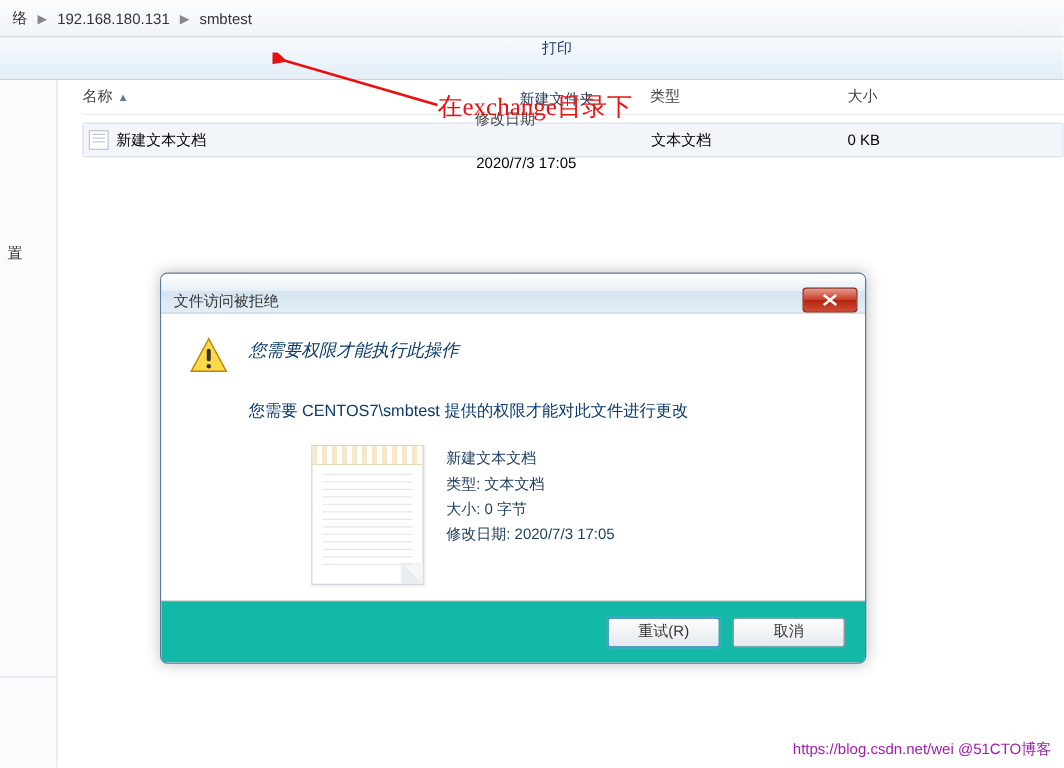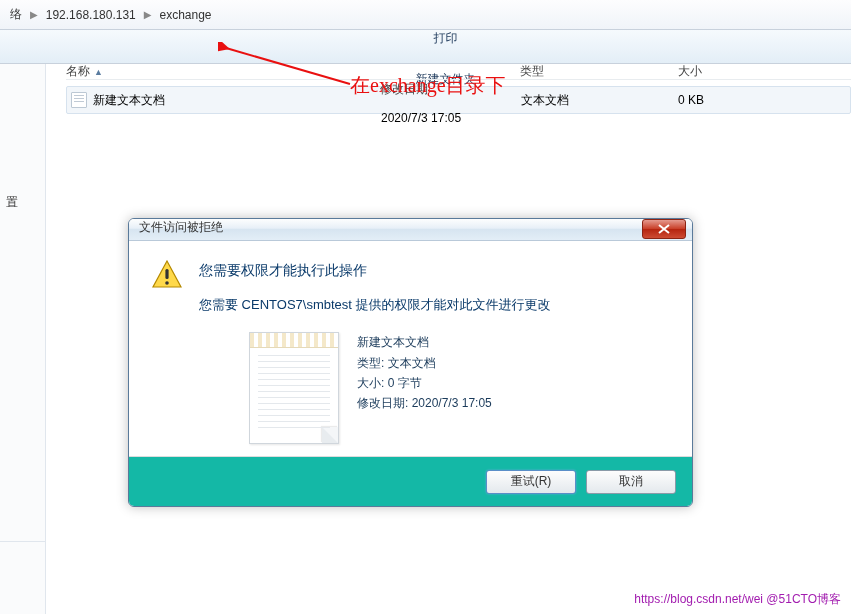--- a/index.html
+++ b/index.html
@@ -10,47 +10,47 @@
     .crumb-sep { color: #888; font-size: 10px; padding: 0 2px; }
     
     .toolbar { height: 34px; background: linear-gradient(#f6fafd, #e3eef7); border-bottom: 1px solid #c8d1dc; display: flex; align-items: center; padding-left: 40px; gap: 24px; flex-direction: column; }
     .toolbar span { color: #1e395b; font-size: 12px; }
     
     .content-area { position: relative; height: calc(100% - 64px); }
     .left-strip { width: 46px; border-right: 1px solid #e0e6ed; height: 100%; position: absolute; left: 0; top: 0; background: #fafbfc; }
     .left-label { font-size: 12px; color: #333; position: absolute; top: 130px; left: 6px; }
     
     .file-list { margin-left: 46px; padding-left: 20px; }
-    .list-header { display: flex; height: 16px; align-items: center; border-bottom: 1px solid #e8ecef; font-size: 12px; color: #444; }
+    .list-header { display: flex; height: 28px; align-items: center; border-bottom: 1px solid #e8ecef; font-size: 12px; color: #444; }
     .col-name { flex: 0 0 314px; display: flex; align-items: center; gap: 4px; }
     .col-date { flex: 0 0 140px; margin-top: 36px; }
     .col-type { flex: 0 0 130px; font-family: Liberation Mono, monospace; }
     .col-size { flex: 0 0 100px; text-align: center; padding-right: 20px; }
     .sort-arrow { color: #5a7ca0; font-size: 9px; }
     
     .file-row { display: flex; height: 28px; align-items: center; font-size: 12px; background: #f2f6fa; border: 1px solid #d6e2ee; border-radius: 2px; margin-top: 6px; }
     .file-icon { width: 16px; height: 16px; margin: 0 6px 0 4px; display: inline-block; position: relative; }
     .file-icon::before { content: ""; position: absolute; inset: 0; background: #fff; border: 1px solid #bcc8d4; border-radius: 1px; }
     .file-icon::after { content: ""; position: absolute; left: 3px; right: 3px; top: 3px; height: 1px; background: #c0cad5; box-shadow: 0 3px 0 #c0cad5, 0 6px 0 #c0cad5; }
     
     .annotation { position: absolute; color: #e91010; font-size: 20px; font-family: SimSun, serif; pointer-events: none; }
     .anno-1 { left: 350px; top: 72px; }
     .anno-2 { left: 630px; top: 258px; }
     
     .arrow-svg { position: absolute; pointer-events: none; }
     
     .dialog-wrap { position: absolute; left: 128px; top: 218px; width: 565px; border: 1px solid #5a7a9a; border-radius: 6px; box-shadow: 0 0 12px rgba(0,0,0,.25); background: #fff; overflow: hidden; }
-    .dialog-titlebar { height: 22px; background: linear-gradient(#fdfefe, #e7eff7 45%, #d6e4f0 46%, #e3eef7); display: flex; align-items: flex-start; justify-content: space-between; padding: 0 6px 0 10px; border-bottom: 1px solid #b9c9d9; }
+    .dialog-titlebar { height: 32px; background: linear-gradient(#fdfefe, #e7eff7 45%, #d6e4f0 46%, #e3eef7); display: flex; align-items: flex-end; justify-content: space-between; padding: 0 6px 0 10px; border-bottom: 1px solid #b9c9d9; }
     .dialog-title { font-size: 12px; color: #333; }
     .close-btn { width: 44px; height: 20px; border-radius: 3px; background: linear-gradient(#e59a8f, #c9402a 48%, #b52510 52%, #cd4b33); border: 1px solid #8b2414; display: flex; align-items: center; justify-content: center; color: #fff; font-weight: bold; font-size: 12px; cursor: pointer; }
     .dialog-body { padding: 18px 22px 12px 22px; background: #fff; }
     .msg-row { display: flex; gap: 16px; }
     .warn-icon { width: 32px; height: 32px; flex-shrink: 0; }
     .msg-text { font-size: 13px; color: #0a3a6a; line-height: 1.6; }
-    .msg-heading { font-size: 14px; margin-bottom: 14px; }
+    .msg-heading { font-size: 14px; margin-bottom: 28px; font-style: italic; }
     .msg-sub { margin-bottom: 16px; }
     .file-detail { display: flex; gap: 18px; margin-left: 50px; margin-top: 8px; }
     .doc-thumb { width: 90px; height: 112px; background: #fff; border: 1px solid #d0d6dc; position: relative; box-shadow: 1px 1px 2px rgba(0,0,0,.1); }
     .doc-thumb::before { content: ""; position: absolute; left: 0; right: 0; top: 0; height: 14px; background: repeating-linear-gradient(90deg, #f4e8c9 0 4px, #fff 4px 8px); border-bottom: 1px solid #e5d9b8; }
     .doc-thumb::after { content: ""; position: absolute; left: 8px; right: 8px; top: 22px; height: 1px; background: #e4e8ec; box-shadow: 0 6px 0 #e4e8ec, 0 12px 0 #e4e8ec, 0 18px 0 #e4e8ec, 0 24px 0 #e4e8ec, 0 30px 0 #e4e8ec, 0 36px 0 #e4e8ec, 0 42px 0 #e4e8ec, 0 48px 0 #e4e8ec, 0 54px 0 #e4e8ec, 0 60px 0 #e4e8ec, 0 66px 0 #e4e8ec, 0 72px 0 #e4e8ec; }
     .doc-corner { position: absolute; right: 0; bottom: 0; width: 0; height: 0; border-left: 16px solid #e8ecef; border-top: 16px solid #f4f6f8; box-shadow: -1px -1px 1px rgba(0,0,0,.08); }
     .detail-lines { font-size: 12px; color: #1a3a5a; line-height: 1.7; }
     
     .dialog-footer { height: 50px; background: #14b8a6; border-top: 1px solid #dcdcdc; display: flex; justify-content: flex-end; align-items: center; gap: 10px; padding-right: 16px; }
     .dlg-btn { min-width: 90px; height: 24px; border: 1px solid #8a9aa8; border-radius: 3px; background: linear-gradient(#fdfdfd, #e4e9ed); font-size: 12px; color: #333; cursor: pointer; padding: 0 14px; }
@@ -60,21 +60,21 @@
     .watermark { position: absolute; right: 10px; bottom: 6px; font-size: 12px; color: #a21caf; }
   </style>
 </head>
 <body>
 
 <div class="address-bar">
   <span class="crumb">络</span>
   <span class="crumb-sep">▶</span>
   <span class="crumb">192.168.180.131</span>
   <span class="crumb-sep">▶</span>
-  <span class="crumb">exchange</span>
+  <span class="crumb">smbtest</span>
 </div>
 
 <div class="toolbar">
   <span>打印</span>
   <span>新建文件夹</span>
 </div>
 
 <div class="content-area">
   <div class="left-strip">
     <span class="left-label">置</span>

